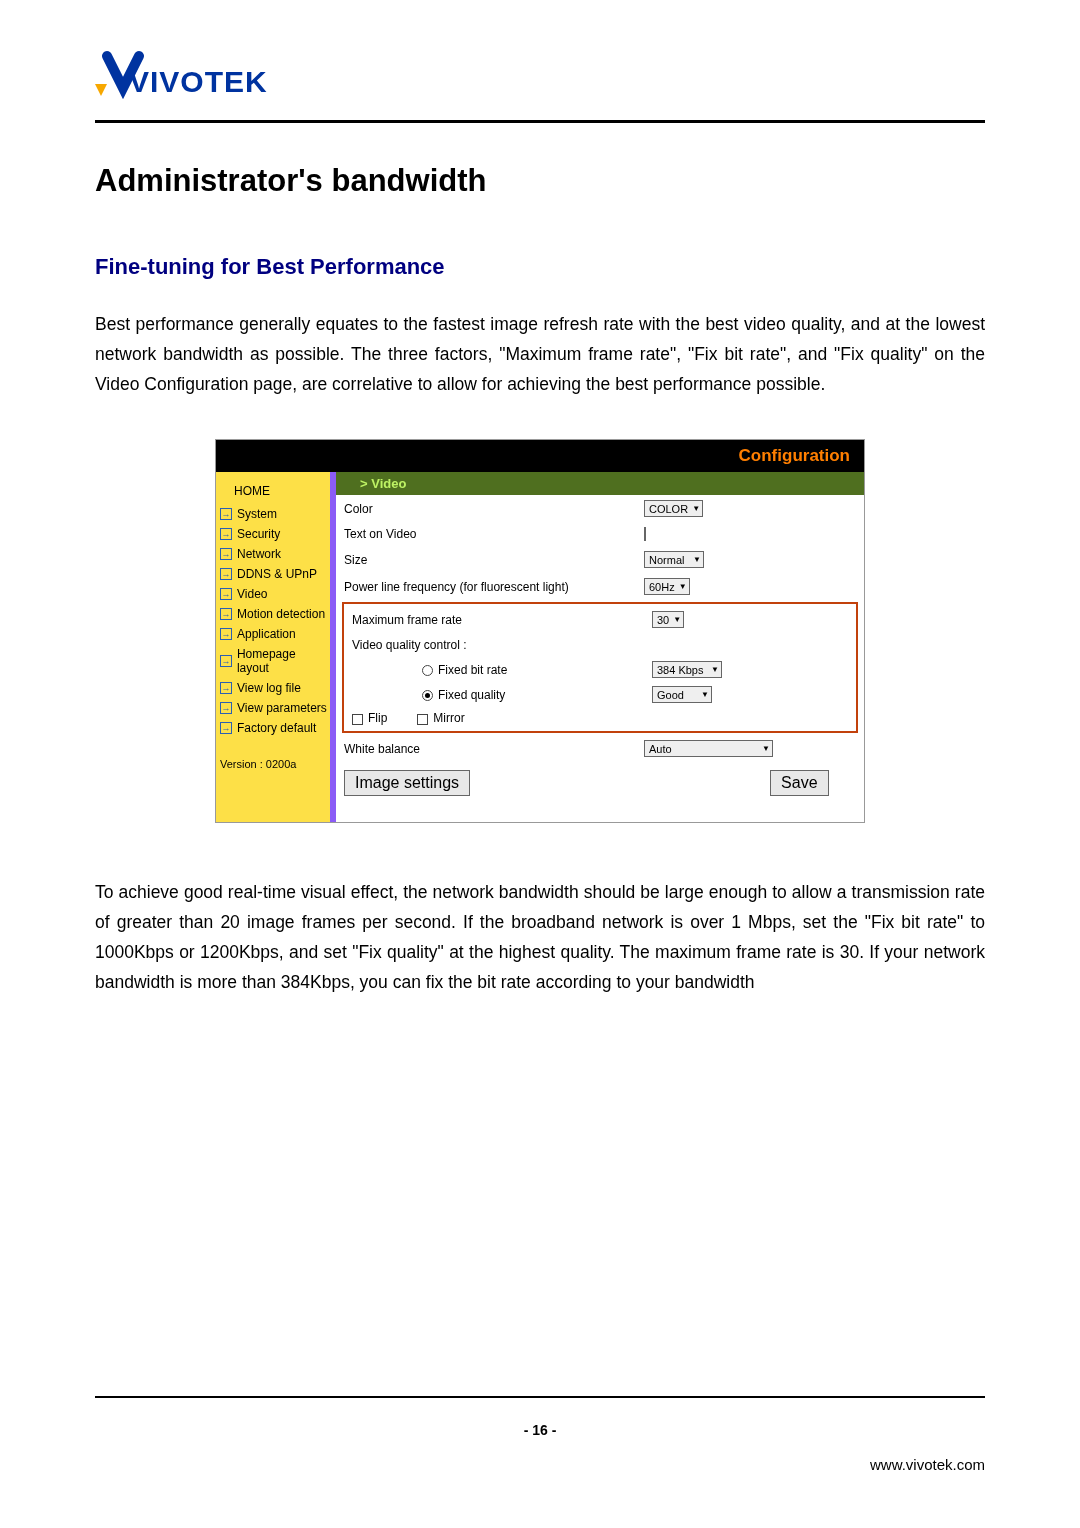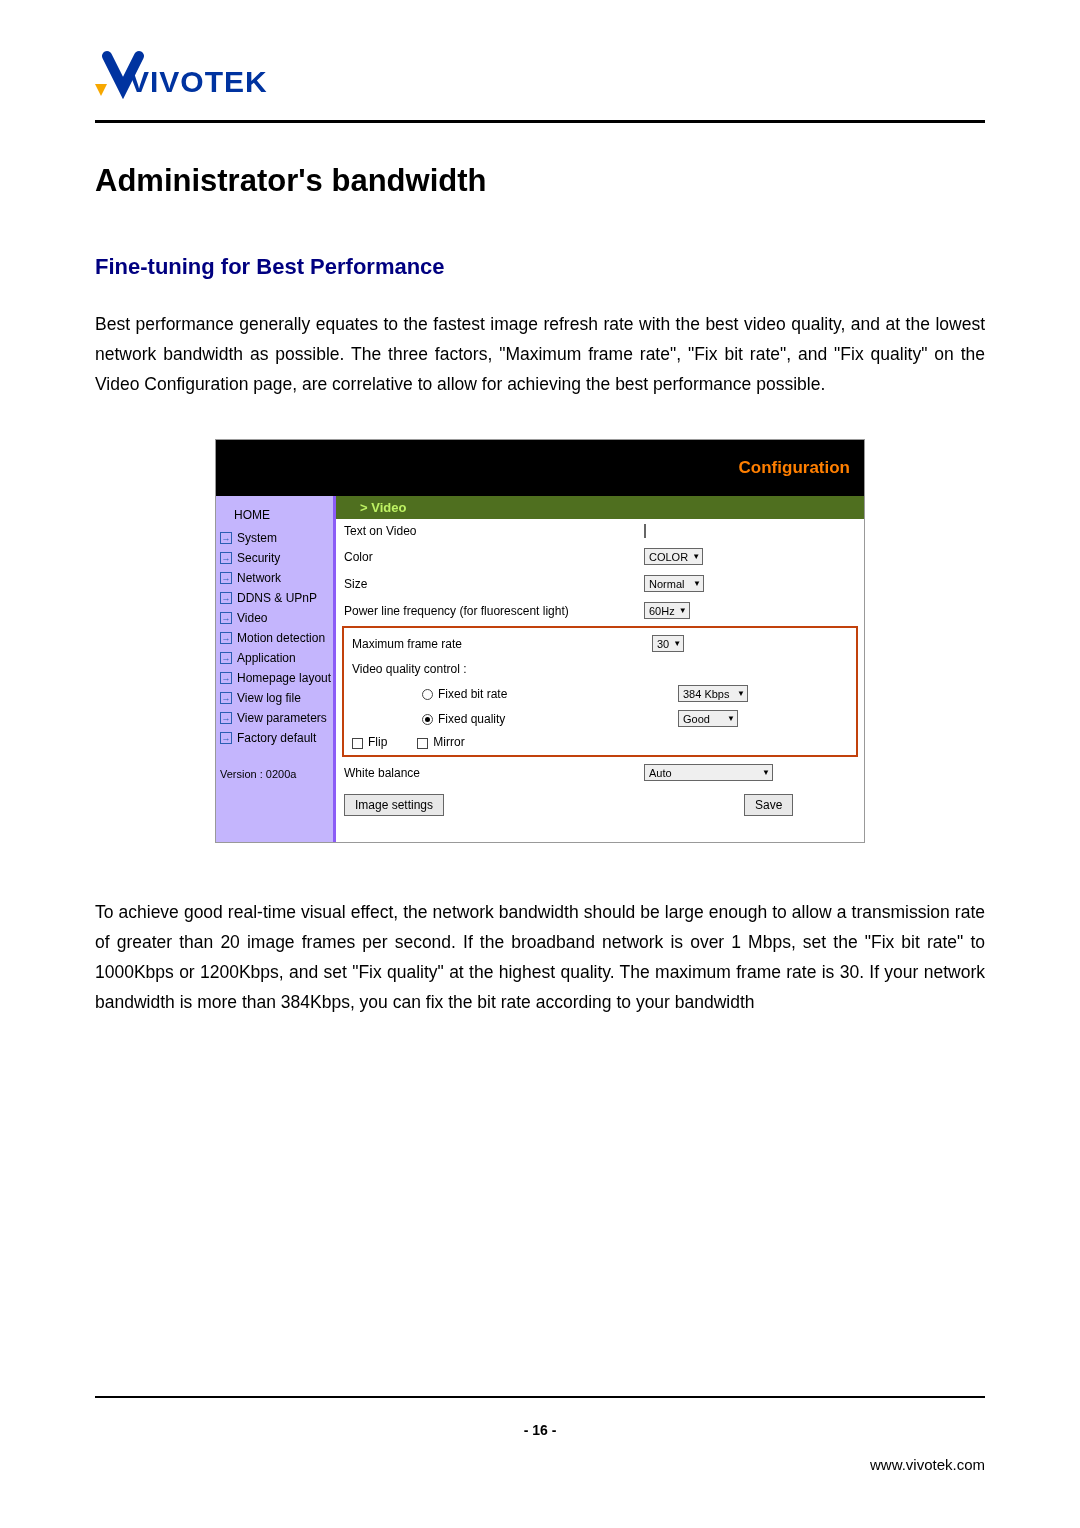--- a/index.html
+++ b/index.html
@@ -42,39 +42,39 @@
   }
   
   .config-shot {
     width: 650px;
     margin: 0 auto 55px auto;
     border: 1px solid #999;
     background: #fff;
     font-family: Arial, sans-serif;
   }
   .config-header {
-    height: 56px;
+    height: 32px;
     background: #000;
     color: #ff7f00;
     font-size: 17px;
     font-weight: bold;
     display: flex;
     align-items: center;
     justify-content: flex-end;
     padding-right: 14px;
   }
   .config-body {
     display: flex;
   }
   .sidebar {
     width: 120px;
-    border-right: 3px solid #8b5cf6;
+    border-right: 6px solid #8b5cf6;
     font-size: 12px;
     padding-top: 6px;
-    background: #c4b5fd;
+    background: #fde047;
   }
   .side-home {
     padding: 6px 0 6px 18px;
   }
   .side-item {
     display: flex;
     align-items: center;
     padding: 3px 0 3px 4px;
     cursor: pointer;
   }
@@ -137,21 +137,20 @@
   }
   .red-box {
     border: 2px solid #c2410c;
     margin: 2px 6px;
     padding: 2px 0;
   }
   .radio-row, .check-row {
     display: flex;
     align-items: center;
     padding: 4px 8px;
-    gap: 26px;
   }
   .radio-row .form-label { padding-left: 70px; width: 300px; }
   .check-row { padding-left: 8px; gap: 30px; }
   .radio, .checkbox {
     width: 11px; height: 11px;
     border: 1px solid #444;
     display: inline-block;
     margin-right: 5px;
     vertical-align: middle;
   }
@@ -161,21 +160,21 @@
     width: 5px; height: 5px;
     background: #000;
     border-radius: 50%;
     position: absolute;
     top: 2px; left: 2px;
   }
   .btn {
     border: 1px solid #666;
     background: #e8e8e8;
     padding: 3px 10px;
-    font-size: 12px;
+    font-size: 16px;
     cursor: pointer;
     display: inline-block;
   }
   .button-row {
     display:flex;
     padding: 8px;
     align-items: center;
   }
   .button-row .spacer { width: 300px; }
   h3 {
@@ -280,26 +279,26 @@
             <span class="side-icon">→</span>
             <span>Factory default</span>
           </div>
         <div class="side-version">Version : 0200a</div>
       </div>
 
       <div class="form-area">
         <div class="form-title">&gt; Video</div>
 
         <div class="form-row">
+          <span class="form-label">Color</span>
+          <span class="form-ctrl"><span class="select">COLOR</span></span>
+        </div>
+        <div class="form-row">
           <span class="form-label">Text on Video</span>
           <span class="form-ctrl"><span class="text-input"></span></span>
-        </div>
-        <div class="form-row">
-          <span class="form-label">Color</span>
-          <span class="form-ctrl"><span class="select">COLOR</span></span>
         </div>
         <div class="form-row">
           <span class="form-label">Size</span>
           <span class="form-ctrl"><span class="select" style="width:60px">Normal</span></span>
         </div>
         <div class="form-row">
           <span class="form-label">Power line frequency (for fluorescent light)</span>
           <span class="form-ctrl"><span class="select">60Hz</span></span>
         </div>
 

